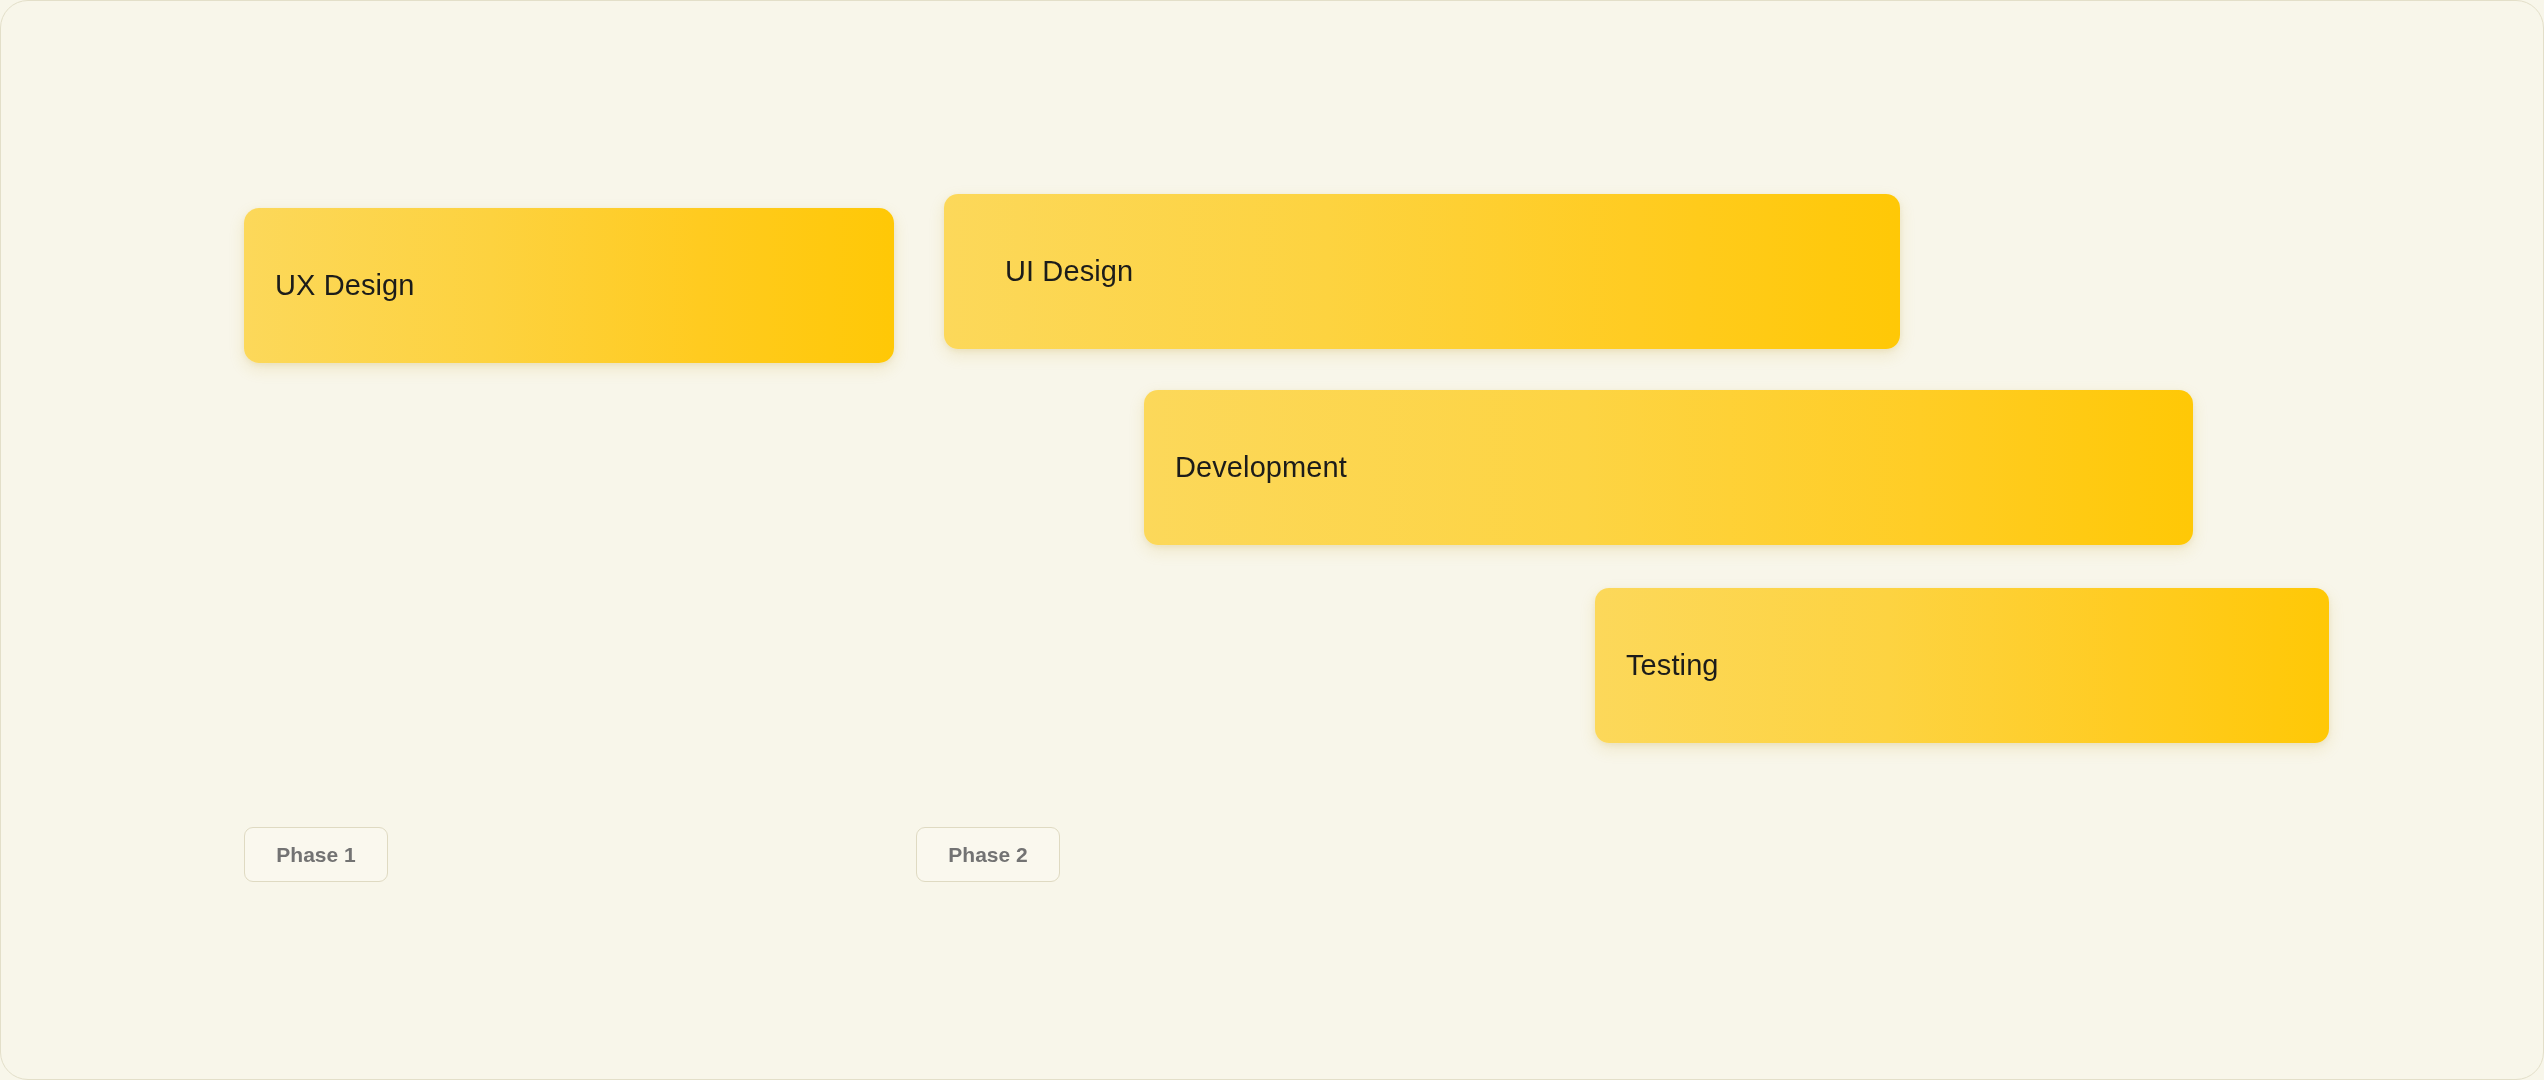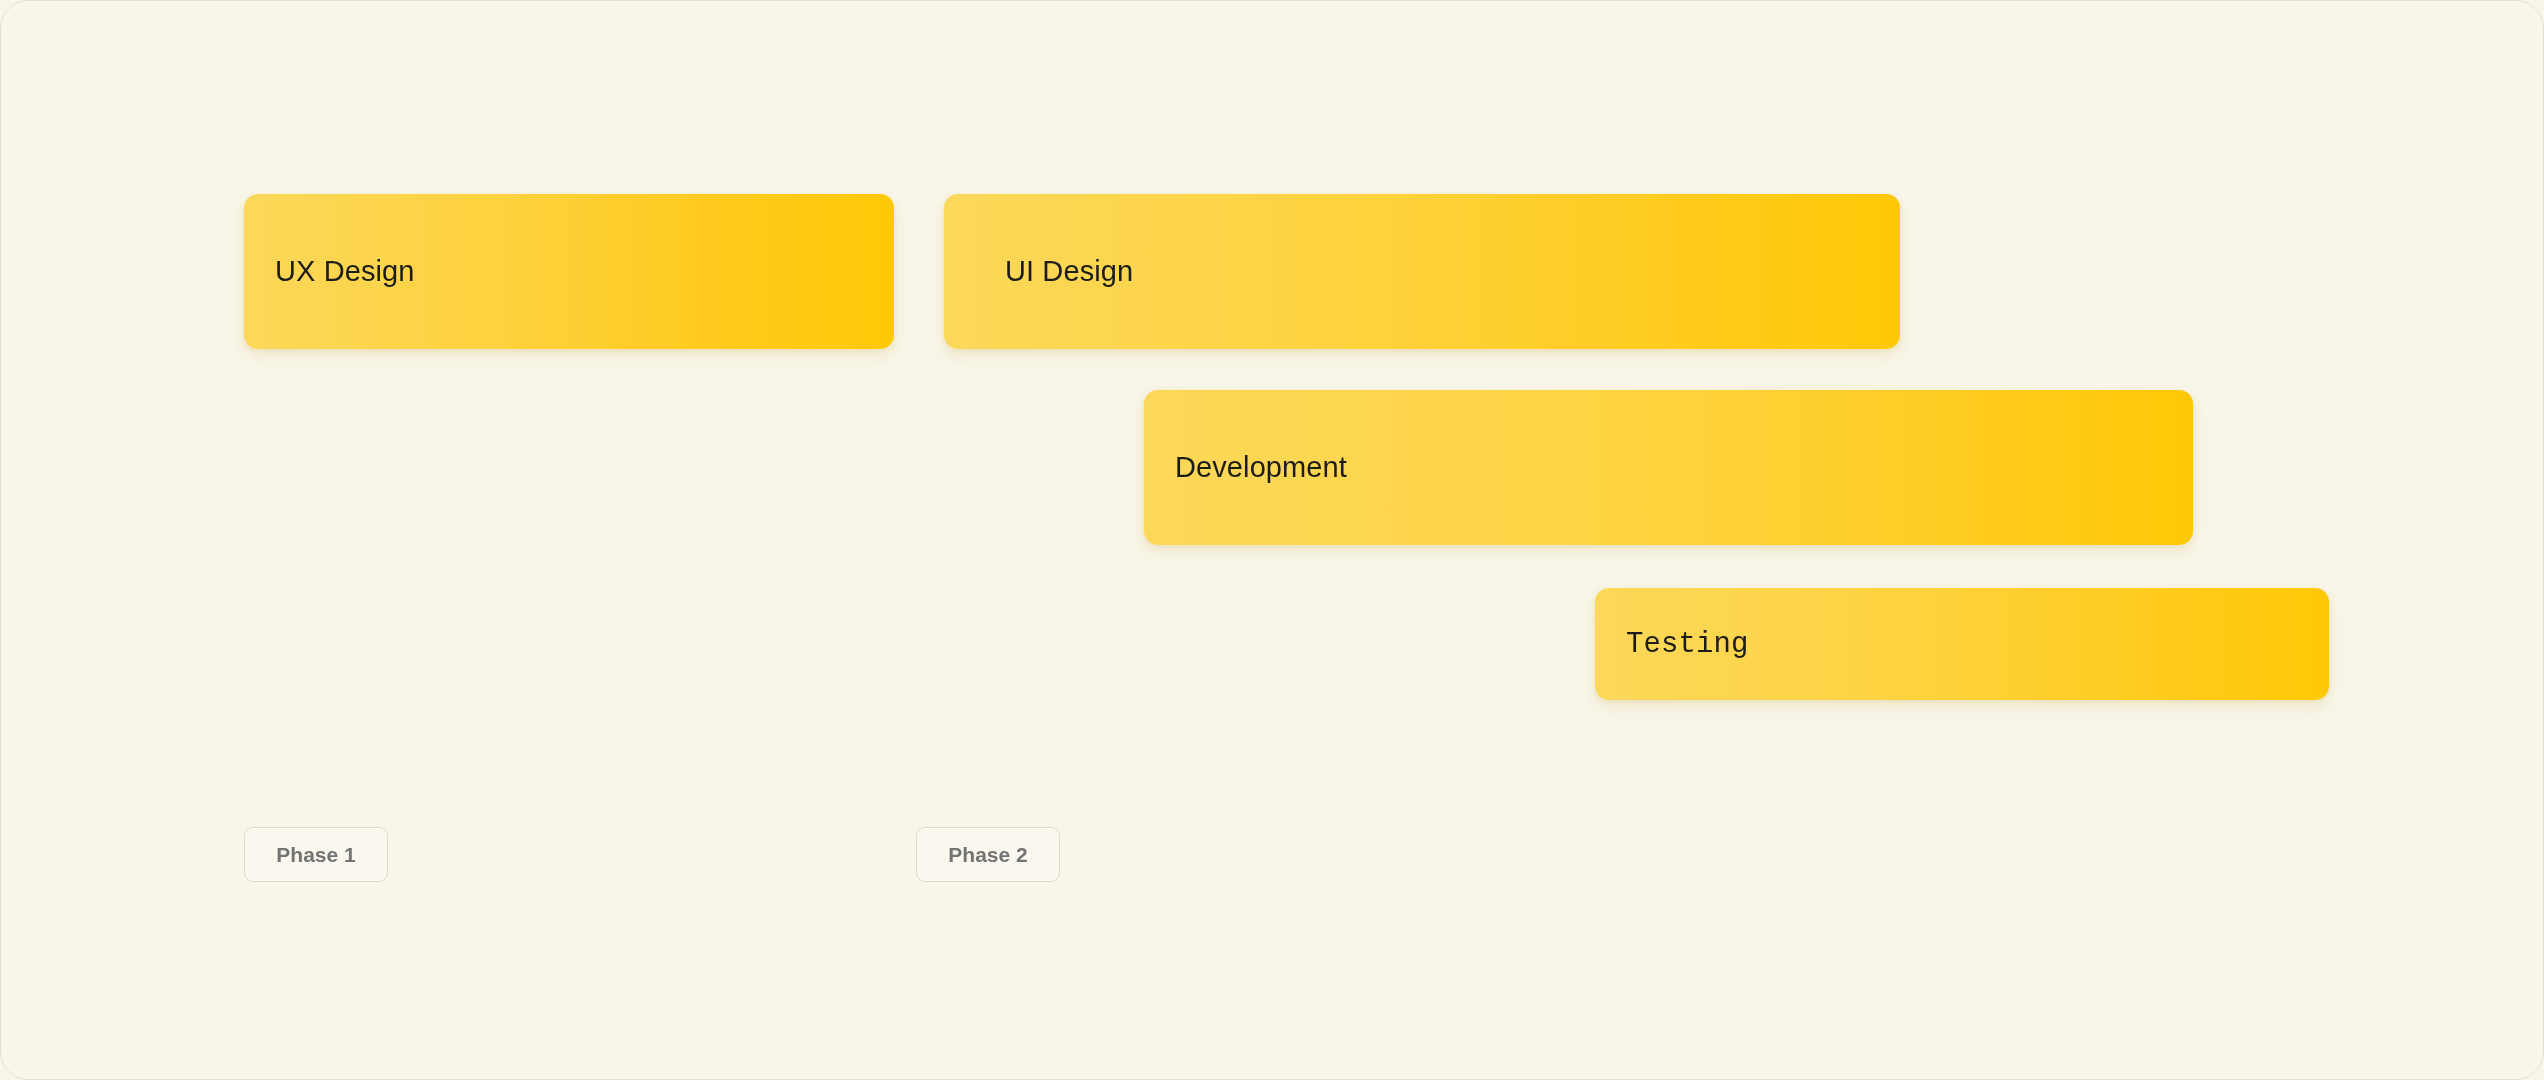--- a/index.html
+++ b/index.html
@@ -73,37 +73,37 @@
     line-height: 1;
     white-space: nowrap;
   }
 </style>
 </head>
 <body>
 
 <div id="gantt-canvas">
   <div class="chart-area">
 
-    <div class="task-bar" style="left:243px; top:193px; width:650px; height:155px;
-                background:linear-gradient(90deg,#FCD85A 0%,#FDD23F 38%,#FFCB20 70%,#FFC806 100%);">
+    <div class="task-bar" style="left:243px; top:207px; width:650px; height:155px;
+                background:linear-gradient(90deg,#FCD85A 0%,#FDD23F 38%,#FFCB20 70%,#FFC806 100%);border-radius:15px;">
       <span class="task-label">UX Design</span>
     </div>
 
     <div class="task-bar" style="left:943px; top:193px; width:956px; height:155px;
                 background:linear-gradient(90deg,#FCD85A 0%,#FDD340 40%,#FFCC22 72%,#FFC806 100%);padding-left:30px;">
       <span class="task-label">UI Design</span>
     </div>
 
     <div class="task-bar" style="left:1143px; top:389px; width:1049px; height:155px;
                 background:linear-gradient(90deg,#FCD85A 0%,#FDD443 42%,#FFCD25 74%,#FFC806 100%);">
       <span class="task-label">Development</span>
     </div>
 
-    <div class="task-bar" style="left:1594px; top:587px; width:734px; height:112px;
-                background:linear-gradient(90deg,#FCD85A 0%,#FDD341 40%,#FFCC22 72%,#FFC806 100%);font-family:Liberation Mono, monospace;">
+    <div class="task-bar" style="left:1594px; top:587px; width:734px; height:155px;
+                background:linear-gradient(90deg,#FCD85A 0%,#FDD341 40%,#FFCC22 72%,#FFC806 100%);">
       <span class="task-label">Testing</span>
     </div>
 
     <div class="phase-chip" style="left:243px; top:826px; width:144px; height:55px;">
       <span class="phase-label">Phase 1</span>
     </div>
 
     <div class="phase-chip" style="left:915px; top:826px; width:144px; height:55px;">
       <span class="phase-label">Phase 2</span>
     </div>

